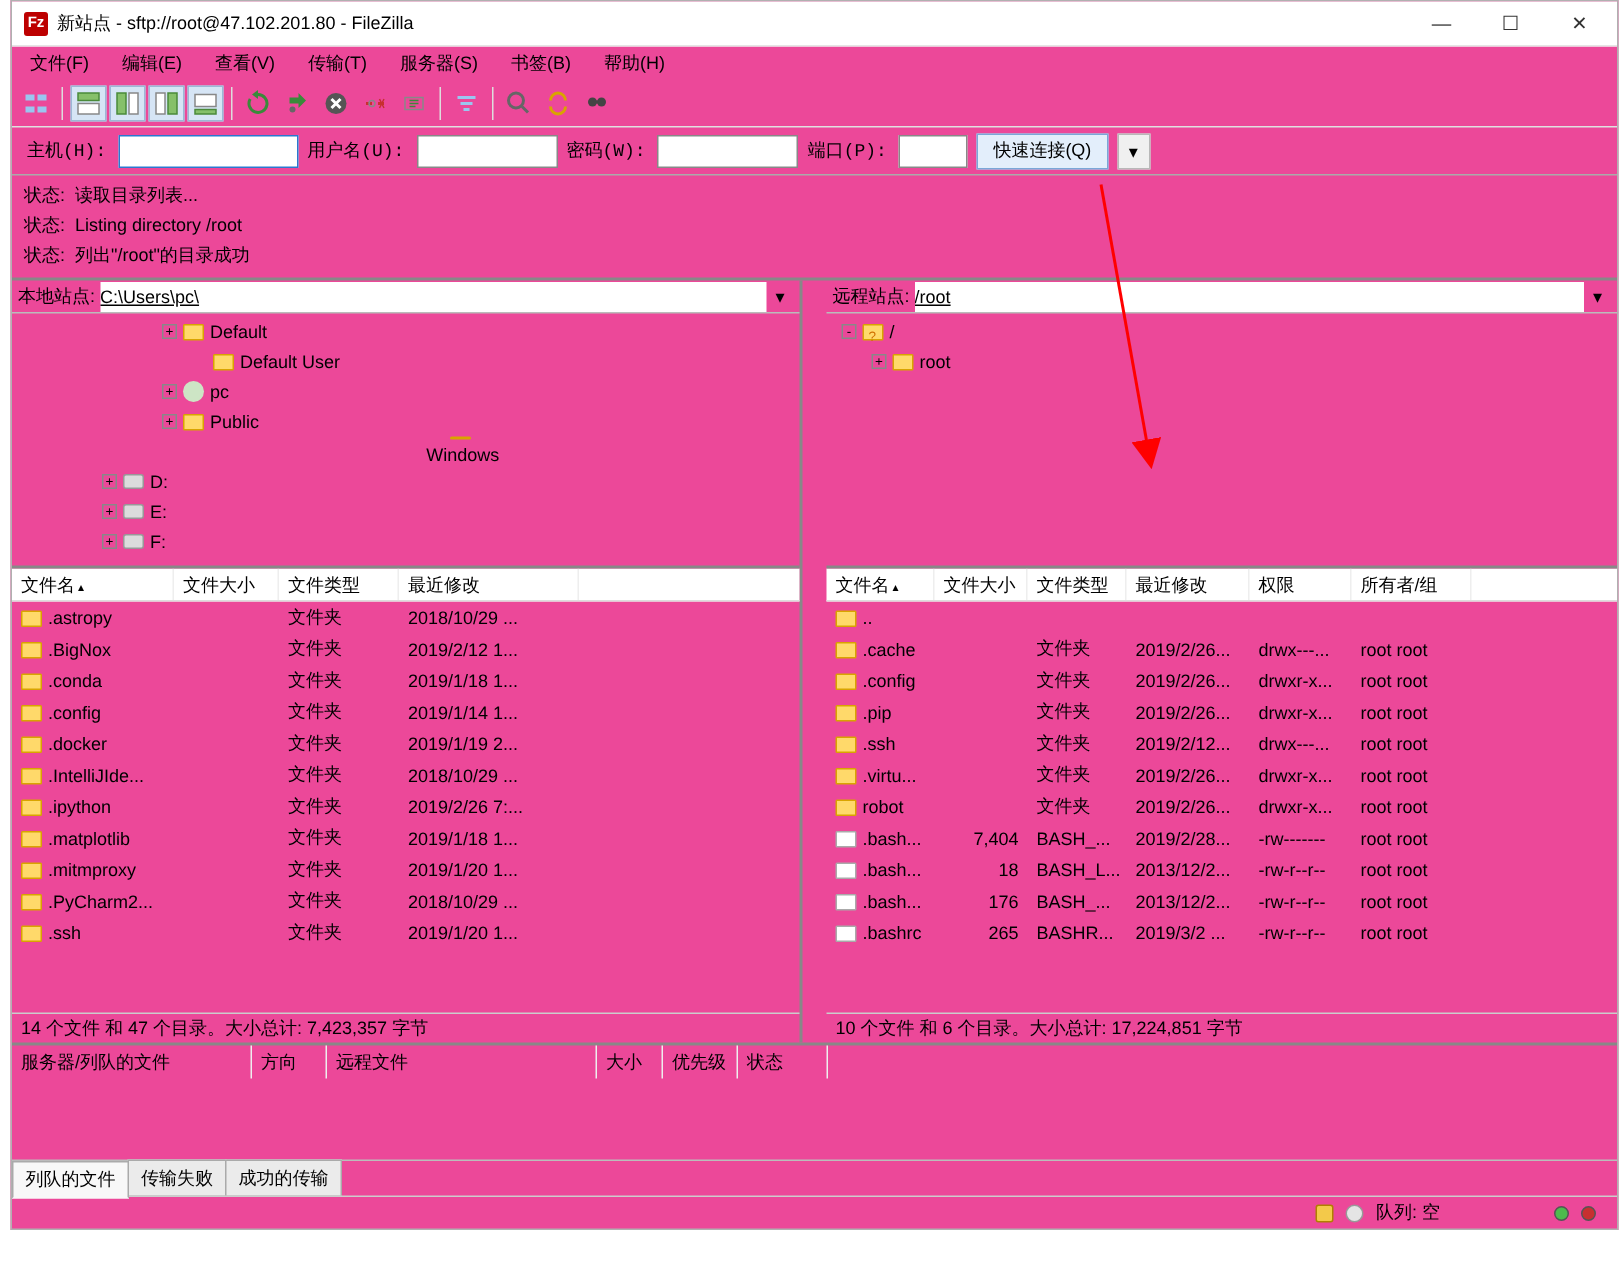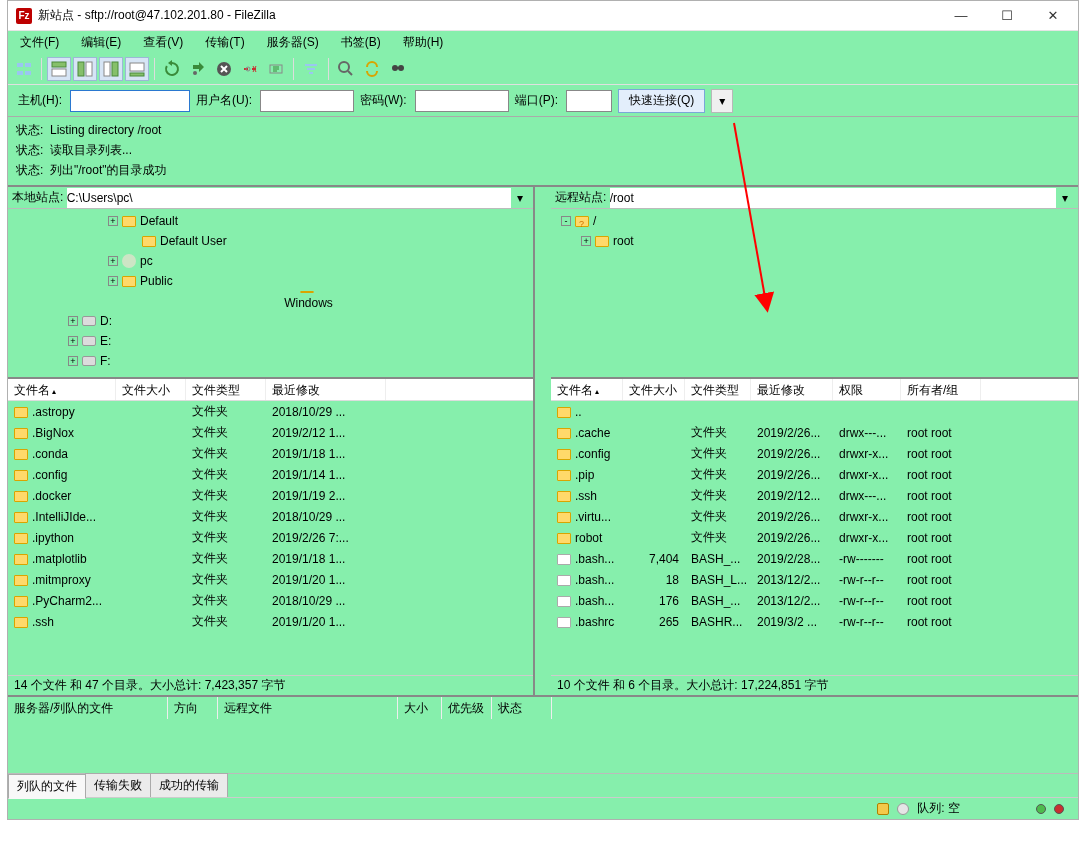--- a/index.html
+++ b/index.html
@@ -1,43 +1,43 @@
 <!DOCTYPE html>
 <html><head>
 <meta charset="utf-8">
 <style>
 * { box-sizing: border-box; margin: 0; padding: 0; font-family: "Microsoft YaHei", Arial, sans-serif; font-size: 12px; }
 body { background: #fff; width: 1080px; height: 855px; overflow: hidden; position: relative; }
-.window { border: 1px solid #b0b0b0; width: 1072px; height: 820px; margin-left: 7px; margin-top: 0; background: #86efac; display: flex; flex-direction: column; }
+.window { border: 1px solid #b0b0b0; width: 1072px; height: 820px; margin-left: 7px; margin-top: 0; background: #ec4899; display: flex; flex-direction: column; }
 .titlebar { height: 30px; background: #fff; display: flex; align-items: center; padding: 0 2px 0 8px; border-bottom: 1px solid #e5e5e5; }
 .title-icon { width: 16px; height: 16px; background: #bd0000; color: #fff; text-align: center; font-size: 10px; font-weight: bold; line-height: 16px; border-radius: 2px; }
 .titlebar .title { margin-left: 6px; flex: 1; color: #000; font-size: 12px; }
 .win-btn { width: 46px; height: 28px; display: flex; align-items: center; justify-content: center; font-size: 13px; color: #333; }
 .menubar { height: 22px; display: flex; align-items: center; padding: 0 6px; gap: 10px; }
 .menubar span { padding: 1px 6px; }
 .toolbar { height: 32px; display: flex; align-items: center; padding: 0 4px; gap: 2px; border-bottom: 1px solid #e0e0e0; }
 .tb-btn { width: 24px; height: 24px; display: flex; align-items: center; justify-content: center; border: 1px solid transparent; }
 .tb-btn.selected { border: 1px solid #9cb8d6; background: #d6e5f5; }
 .tb-sep { width: 1px; height: 22px; background: #ddd; margin: 0 3px; }
 .quickbar { height: 32px; display: flex; align-items: center; padding: 4px 10px; border-bottom: 1px solid #aaa; gap: 6px; }
-.quickbar label { margin-right: 2px; }
+.quickbar label { margin-right: 2px; font-family: Liberation Mono, monospace; }
 .qinput { border: 1px solid #888; height: 22px; padding: 1px 4px; }
 .host { width: 120px; border: 1px solid #2a78d0; }
 .user { width: 94px; }
 .pass { width: 94px; }
 .port { width: 46px; }
 .qbtn { height: 24px; padding: 0 10px; border: 1px solid #7aa7d8; background: #e3eefb; }
 .qdrop { width: 22px; height: 24px; border: 1px solid #b8b8b8; background: #f0f0f0; display: flex; align-items: center; justify-content: center; }
 .status-log { height: 70px; overflow-y: auto; padding: 3px 8px; border-bottom: 2px solid #888; line-height: 20px; position: relative; }
 .status-log::-webkit-scrollbar { width: 16px; }
 .main { flex: 1; display: flex; gap: 16px; }
 .pane { width: 50%; display: flex; flex-direction: column; border-right: 2px solid #888; }
 .pane:last-child { border-right: none; }
 .site-row { height: 22px; display: flex; align-items: center; border-bottom: 1px solid #bbb; padding: 0 4px; }
-.site-row input { flex: 1; height: 20px; border: none; background: #fff; }
+.site-row input { flex: 1; height: 20px; border: none; background: #fff; text-decoration: underline; }
 .site-row .dropdown-icon { width: 18px; text-align: center; }
 .tree-area { height: 170px; overflow: auto; padding: 2px 4px; border-bottom: 2px solid #888; line-height: 20px; position: relative; }
 .tree-item { display: flex; align-items: center; height: 20px; white-space: nowrap; }
 .expander { width: 10px; height: 10px; border: 1px solid #888; text-align: center; line-height: 8px; margin-right: 4px; font-size: 9px; }
 .folder-icon { width: 14px; height: 11px; background: #ffd96a; border: 1px solid #d9a400; margin-right: 4px; display: inline-block; border-radius: 1px; }
 .folder-icon.question::after { content: "?"; color: #d07000; font-size: 9px; position: relative; top: -4px; left: 3px; }
 .drive-icon { width: 14px; height: 10px; background: #dcdcdc; border: 1px solid #999; margin-right: 4px; border-radius: 2px; display: inline-block; }
 .user-icon { width: 14px; height: 14px; background: #cde5c5; border-radius: 50%; margin-right: 4px; display: inline-block; }
 .list-header { height: 22px; display: flex; background: #fff; border-bottom: 1px solid #ddd; }
 .list-header > div { padding: 3px 6px; border-right: 1px solid #eee; }
@@ -186,22 +186,22 @@
     <input class="qinput user" value="" style="">
     <label>密码(W):</label>
     <input type="password" class="qinput pass" value="" style="">
     <label>端口(P):</label>
     <input class="qinput port" value="" style="">
     <button class="qbtn">快速连接(Q)</button>
     <div class="qdrop">▾</div>
   </div>
 
   <div class="status-log">
+    <div><span>状态:</span>&nbsp;&nbsp;<span>读取目录列表...</span></div>
     <div><span>状态:</span>&nbsp;&nbsp;<span>Listing directory /root</span></div>
-    <div><span>状态:</span>&nbsp;&nbsp;<span>读取目录列表...</span></div>
     <div><span>状态:</span>&nbsp;&nbsp;<span>列出"/root"的目录成功</span></div>
   </div>
 
   <div class="main">
 
     <div class="pane">
       <div class="site-row">
         <span>本地站点:</span>&nbsp;
         <input value="C:\Users\pc\" style="">
         <span class="dropdown-icon">▾</span>

